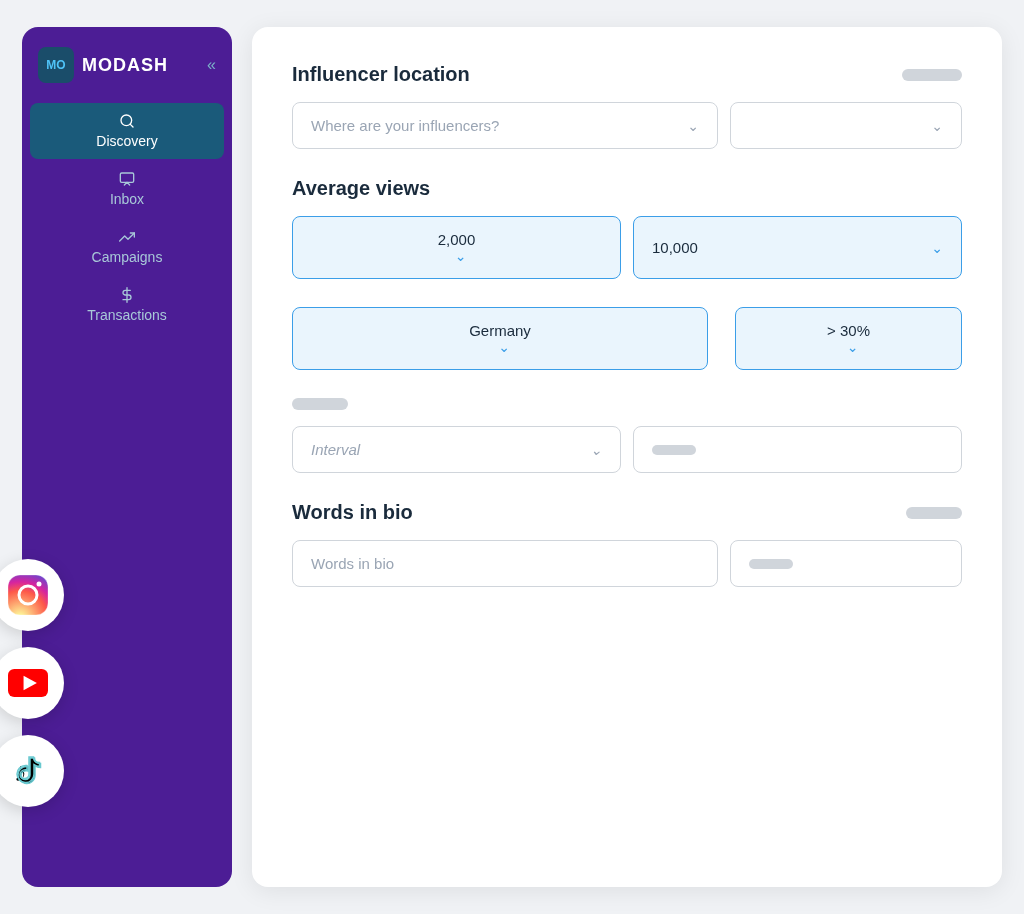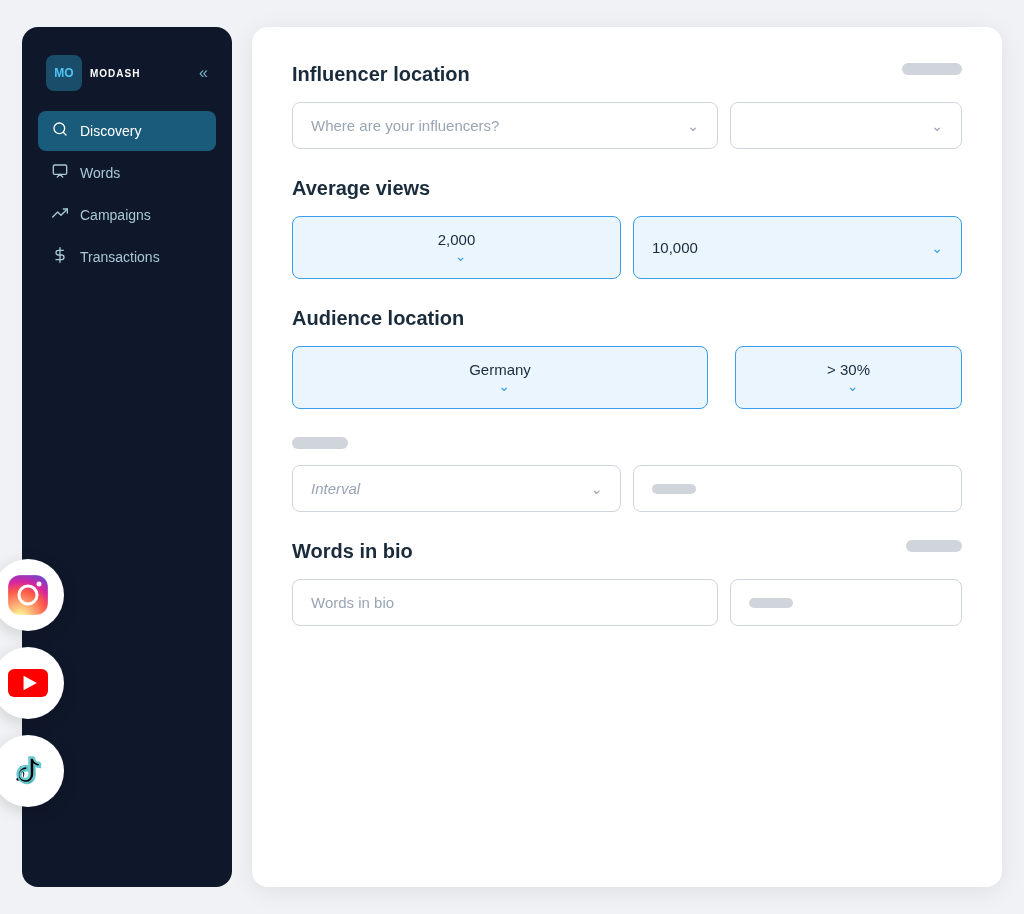--- a/index.html
+++ b/index.html
@@ -18,25 +18,25 @@
       display: flex;
       width: 980px;
       height: 860px;
       position: relative;
     }
 
     
     .sidebar {
       width: 210px;
       min-width: 210px;
-      background: #0f172a;
+      background: #4c1d95;
       border-radius: 16px;
       display: flex;
       flex-direction: column;
-      padding: 8px;
+      padding: 0;
       position: relative;
       z-index: 2;
       overflow: visible;
     }
 
     .sidebar-header {
       display: flex;
       align-items: center;
       justify-content: space-between;
       padding: 20px 16px;
@@ -57,48 +57,48 @@
       align-items: center;
       justify-content: center;
       color: #4fc3f7;
       font-weight: 900;
       font-size: 12px;
     }
 
     .logo-text {
       color: white;
       font-weight: 700;
-      font-size: 10px;
+      font-size: 18px;
       letter-spacing: 1px;
     }
 
     .collapse-btn {
       color: #7ab0c8;
       font-size: 16px;
       cursor: pointer;
     }
 
     .nav-items {
       padding: 0 8px;
       display: flex;
       flex-direction: column;
       gap: 2px;
     }
 
     .nav-item {
       display: flex;
       align-items: center;
-      gap: 10px;
       padding: 10px 12px;
       border-radius: 8px;
       cursor: pointer;
       color: #a8c8d8;
       font-size: 14px;
       font-weight: 500;
       transition: background 0.15s;
+      flex-direction: column;
     }
 
     .nav-item.active {
       background: #1a5a7a;
       color: white;
     }
 
     .nav-icon {
       font-size: 16px;
       width: 20px;
@@ -160,20 +160,21 @@
       position: relative;
     }
 
     
     .filter-section {
       margin-bottom: 28px;
     }
 
     .section-header {
       display: flex;
+      align-items: center;
       justify-content: space-between;
       margin-bottom: 16px;
     }
 
     .section-title {
       font-size: 20px;
       font-weight: 700;
       color: #1a2b3c;
     }
 
@@ -331,21 +332,21 @@
         </span>
         <span>Discovery</span>
       </div>
       <div class="nav-item">
         <span class="nav-icon">
           <svg width="16" height="16" viewBox="0 0 24 24" fill="none" stroke="currentColor" stroke-width="2" stroke-linecap="round" stroke-linejoin="round">
               <rect x="2" y="3" width="20" height="14" rx="2"></rect>
               <polyline points="8 21 12 17 16 21"></polyline>
             </svg>
         </span>
-        <span>Words</span>
+        <span>Inbox</span>
       </div>
       <div class="nav-item">
         <span class="nav-icon">
           <svg width="16" height="16" viewBox="0 0 24 24" fill="none" stroke="currentColor" stroke-width="2" stroke-linecap="round" stroke-linejoin="round">
               <polyline points="23 6 13.5 15.5 8.5 10.5 1 18"></polyline>
               <polyline points="17 6 23 6 23 12"></polyline>
             </svg>
         </span>
         <span>Campaigns</span>
       </div>
@@ -428,23 +429,20 @@
           <span class="dropdown-chevron">⌄</span>
         </div>
         <div class="dropdown filled-secondary">
           <span>10,000</span>
           <span class="dropdown-chevron">⌄</span>
         </div>
       </div>
     </div>
 
     <div class="filter-section">
-      <div class="section-header">
-        <span class="section-title">Audience location</span>
-      </div>
       <div class="location-row">
         <div class="dropdown filled location-main">
           <span>Germany</span>
           <span class="dropdown-chevron">⌄</span>
         </div>
         <div class="dropdown filled location-pct">
           <span>&gt; 30%</span>
           <span class="dropdown-chevron">⌄</span>
         </div>
       </div>

